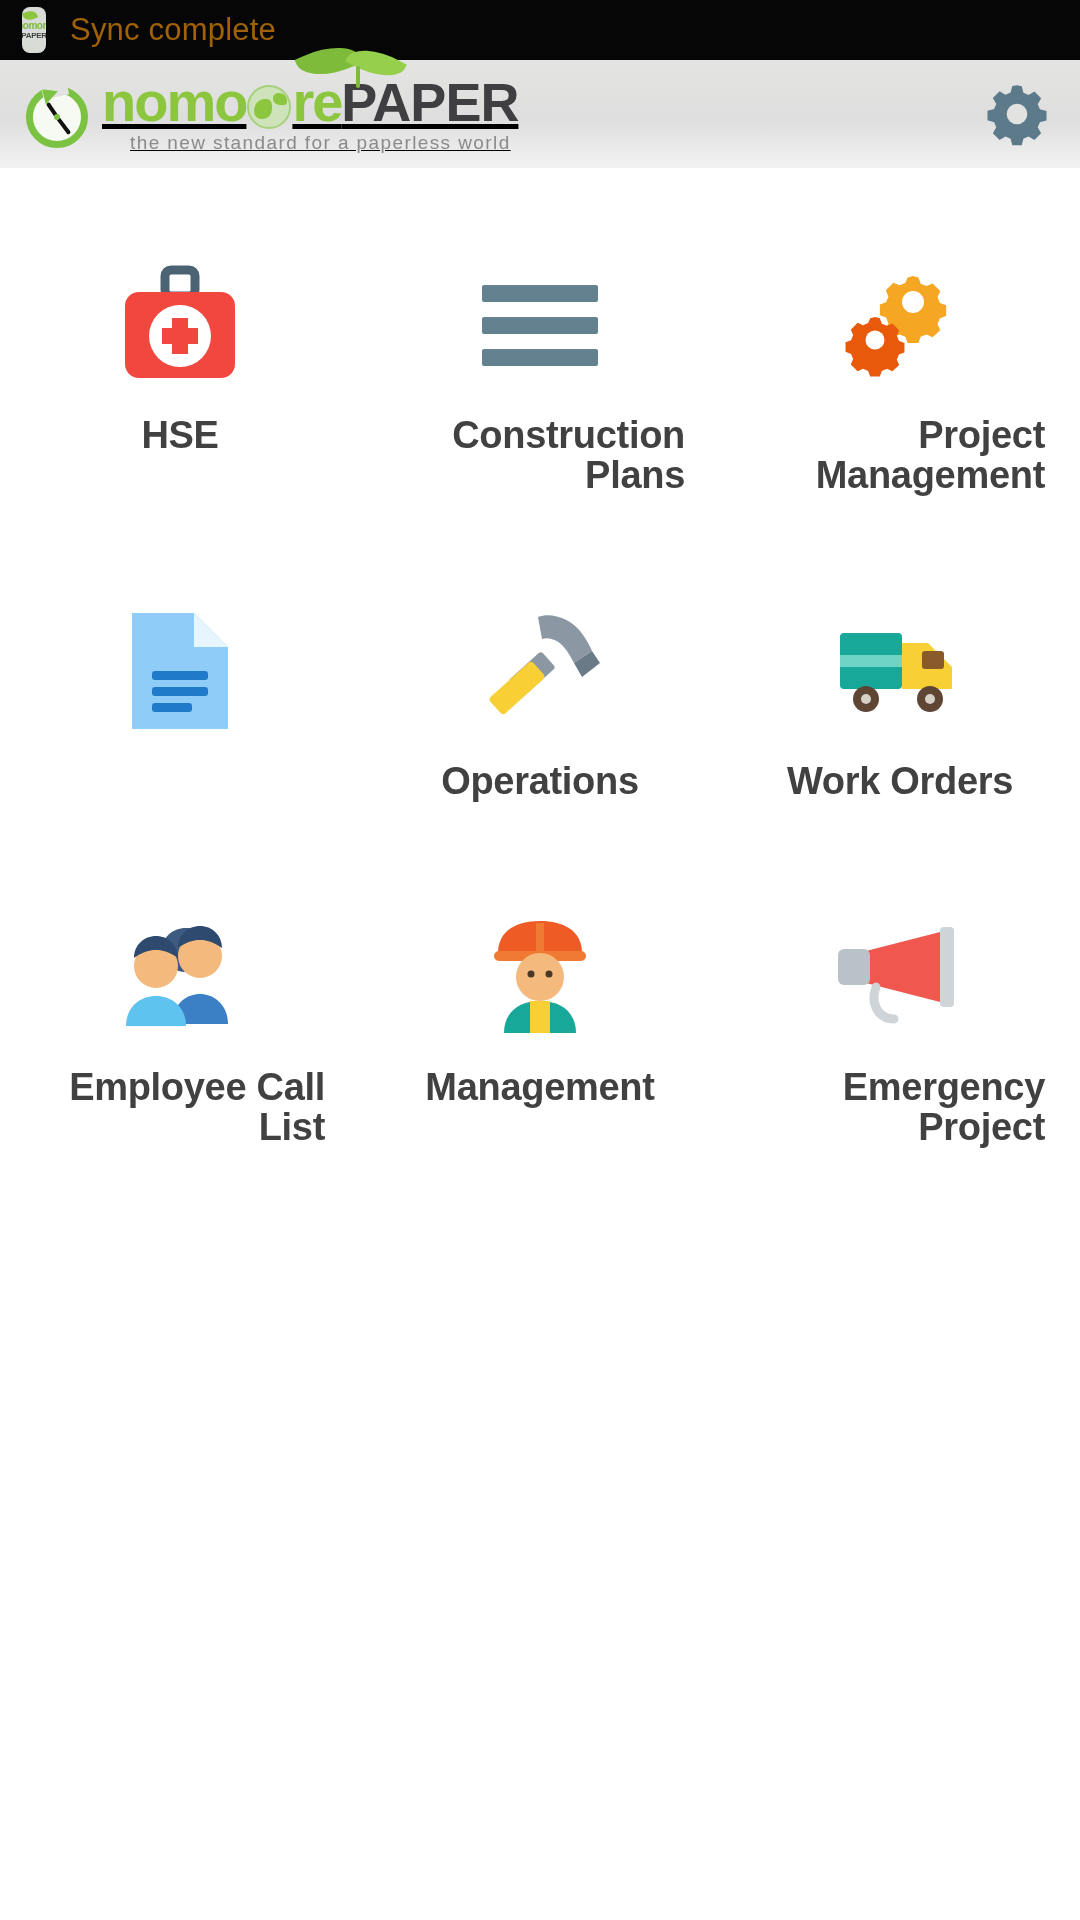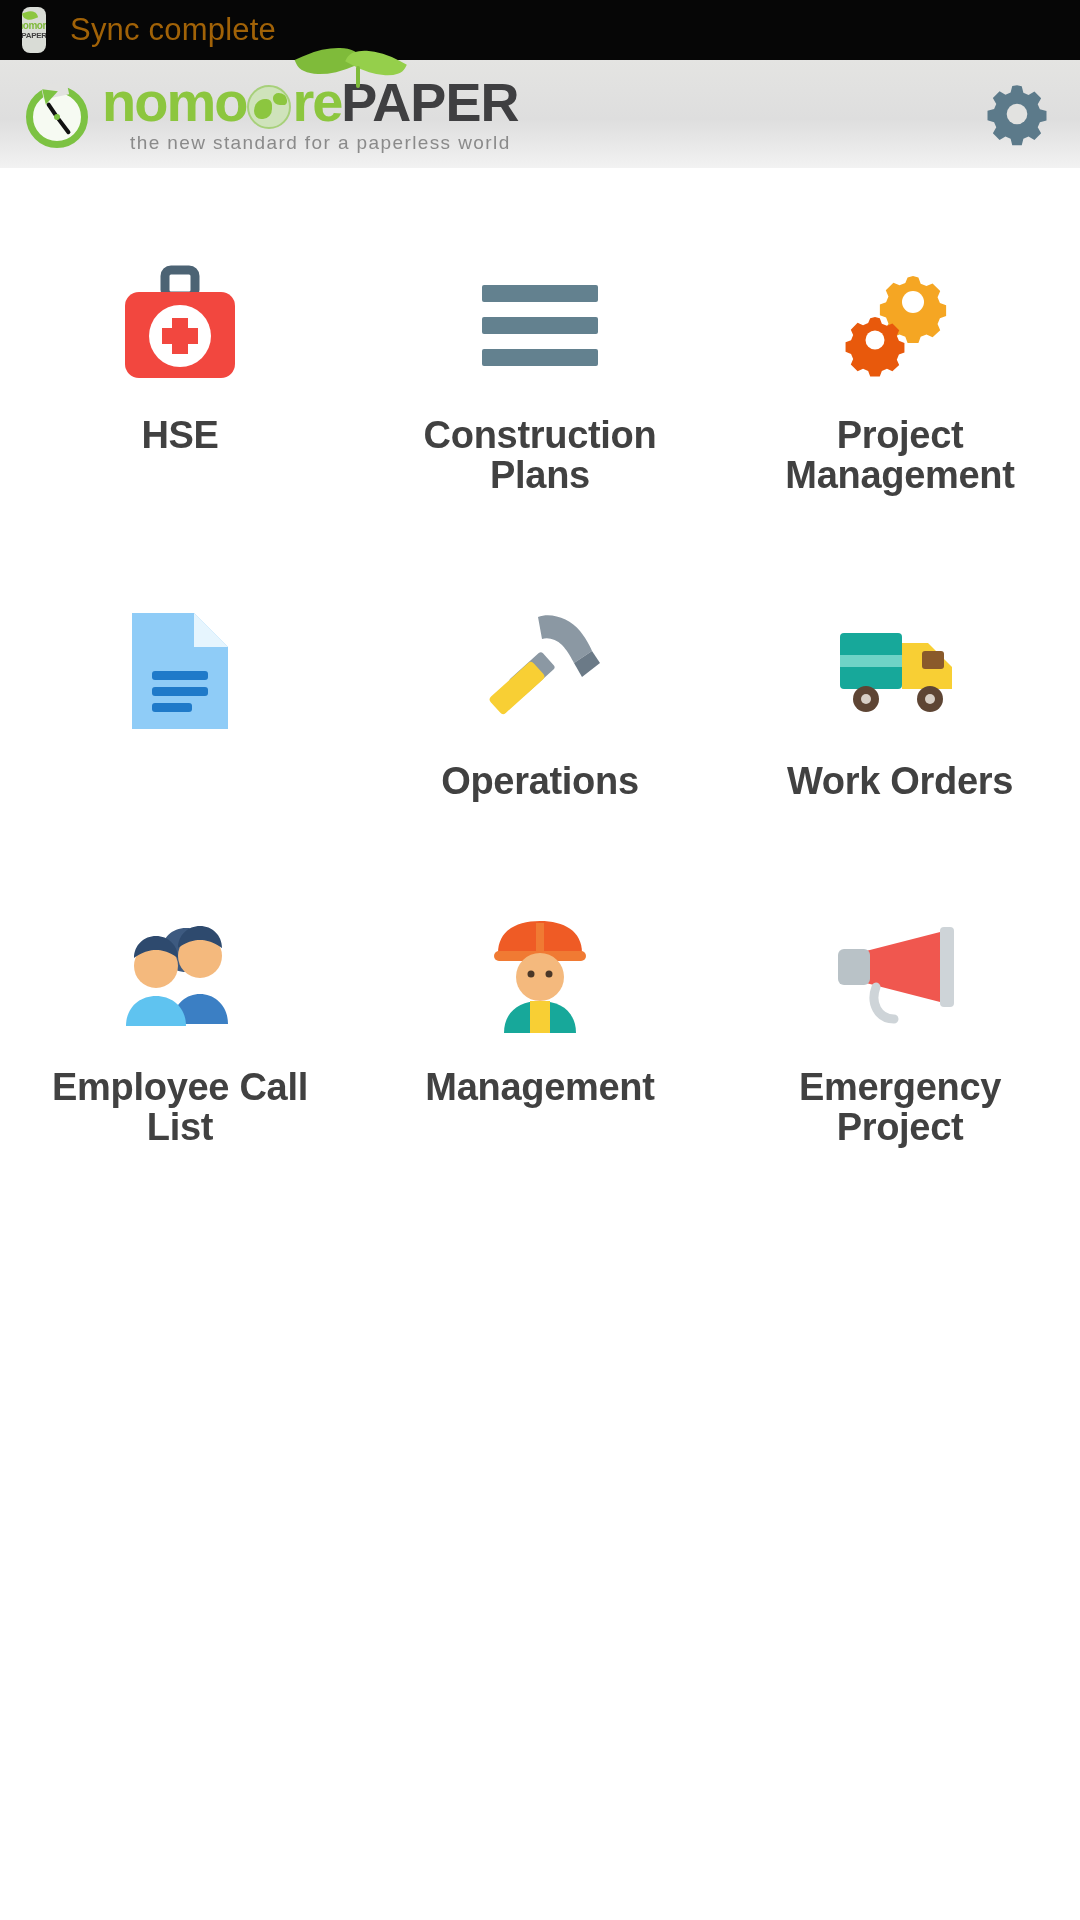--- a/index.html
+++ b/index.html
@@ -76,21 +76,21 @@
     position:absolute; background:#111; border-radius:2px;
     transform-origin:bottom center;
   }
   .logo-mark .hand-h{ width:4px;height:17px; left:29px; top:14px; transform:rotate(-34deg); }
   .logo-mark .hand-m{ width:4px;height:21px; left:29px; top:10px; transform:rotate(143deg); }
   .logo-mark .pivot{
     position:absolute; width:6px;height:6px;border-radius:50%;
     background:#7cc242; left:28px; top:28px;
   }
 
-  .logo-type{ margin-left:14px; position:relative; }
+  .logo-type{ margin-left:14px; position:relative;text-decoration:underline; }
   .logo-words{ display:flex; align-items:baseline; line-height:1; }
   .w-nom,.w-re{
     font-size:56px; font-weight:bold; color:#8cc63f;
     letter-spacing:-2px;
   }
   .globe{
     width:44px;height:44px;border-radius:50%;
     background:#cfe3bb; position:relative; margin:0 1px;
     align-self:flex-end; margin-bottom:1px; overflow:hidden;
     border:2px solid #a7d07a;
@@ -138,21 +138,21 @@
     align-items:center; justify-content:flex-start;
     padding:0 14px;
   }
   .tile-icon{
     height:130px; width:100%;
     display:flex; align-items:center; justify-content:center;
     margin-bottom:26px;
   }
   .tile-label{
     font-size:38px; font-weight:bold; color:#414141;
-    text-align:center; line-height:1.05;
+    text-align:right; line-height:1.05;
     letter-spacing:-0.3px;
     max-width:290px;
   }
   .tile.empty{ visibility:hidden; }
   svg{ overflow:visible; }
 </style>
 </head>
 <body>
 
 <div class="statusbar">

